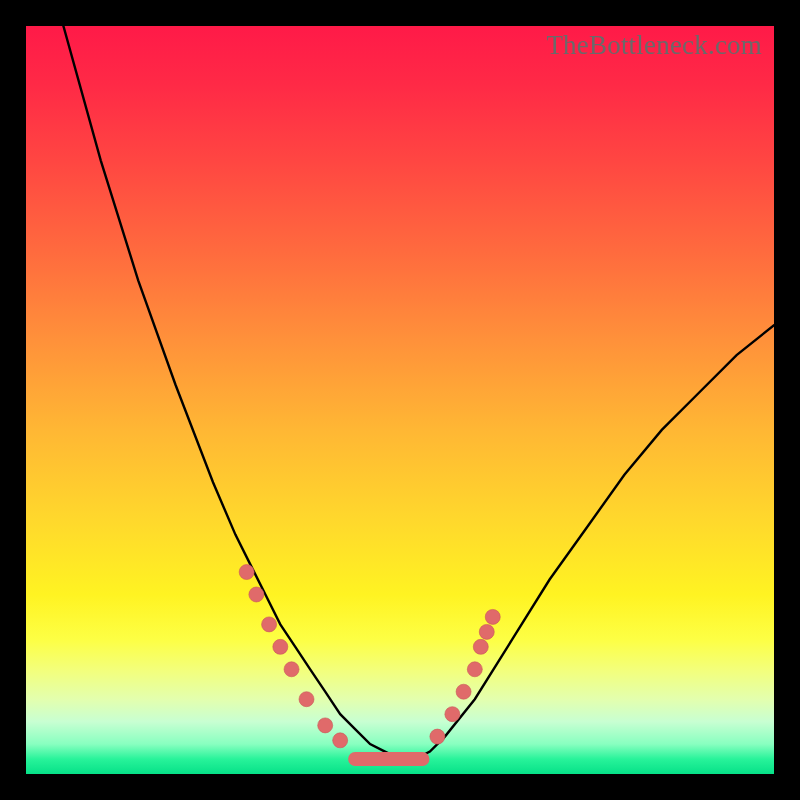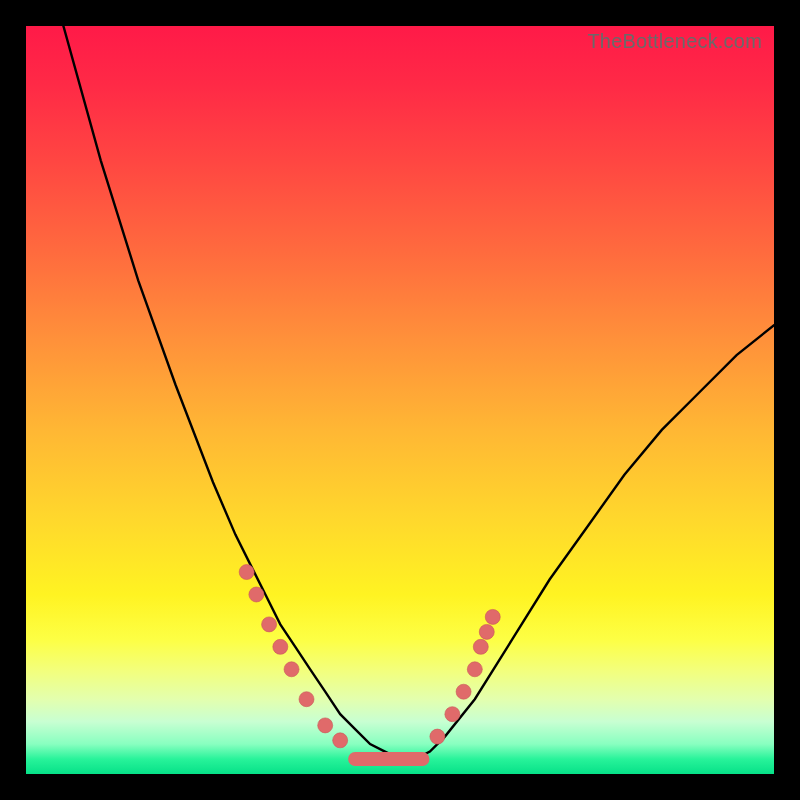--- a/index.html
+++ b/index.html
@@ -42,24 +42,25 @@
       #88ffc0 96%,
       #28f39a 98%,
       #06e188 100%
     );
   }
   .watermark {
     position: absolute;
     top: 4px;
     right: 12px;
     color: #6a6a6a;
-    font-size: 20px;
+    font-size: 27px;
     font-weight: 500;
     letter-spacing: 0.2px;
     user-select: none;
+    font-family: Liberation Serif, serif;
   }
   svg.overlay {
     position: absolute;
     left: 0;
     top: 0;
     width: 748px;
     height: 748px;
   }
   .curve {
     fill: none;

